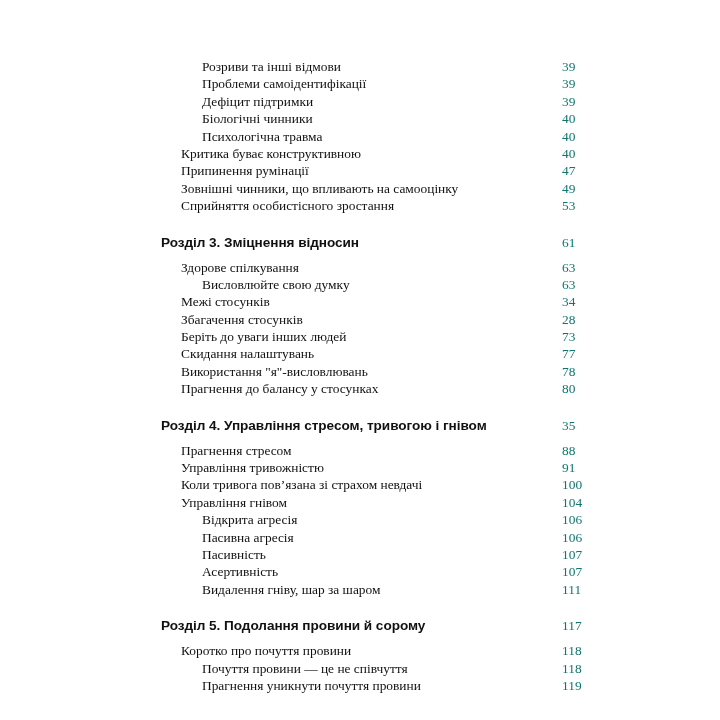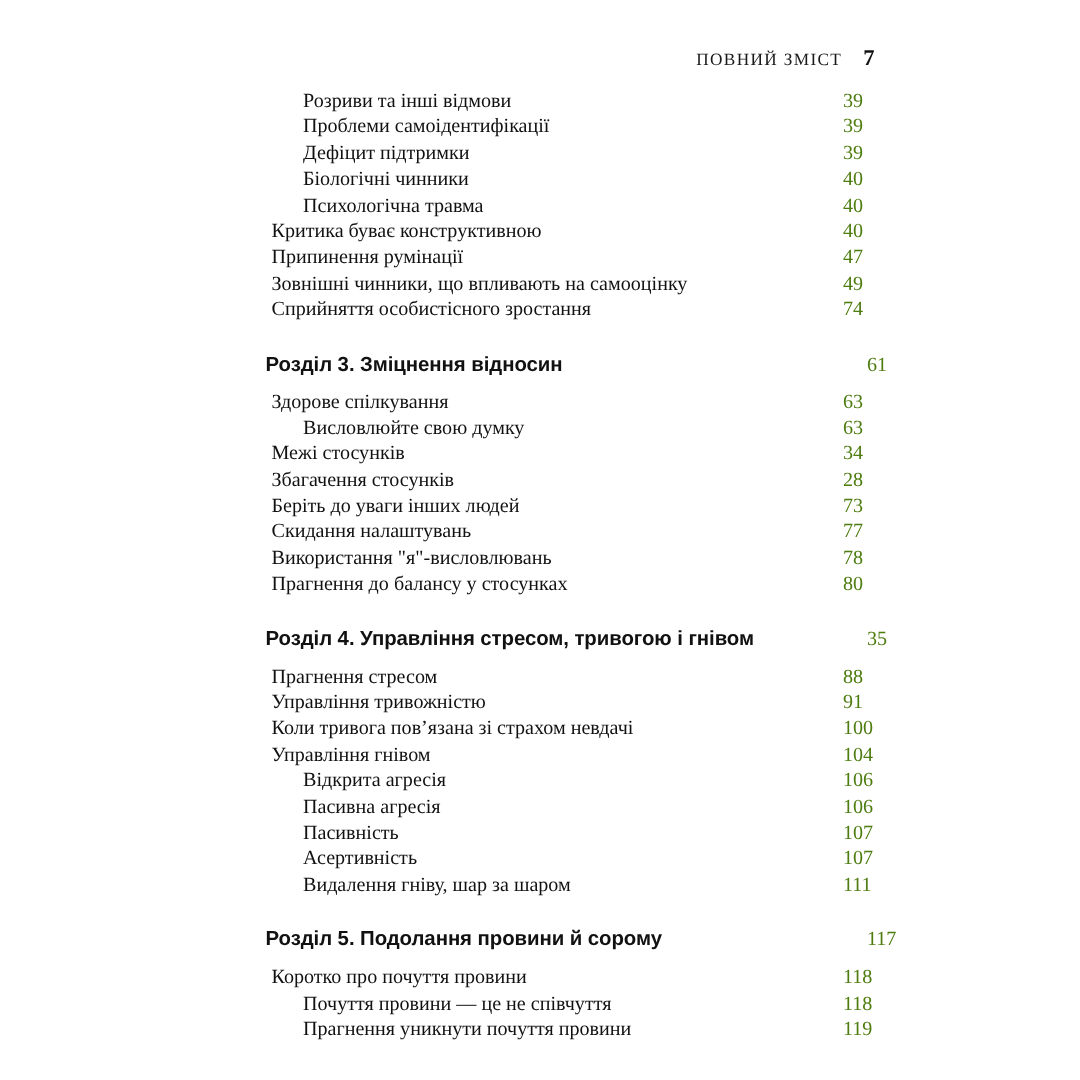--- a/index.html
+++ b/index.html
@@ -70,34 +70,33 @@
     position: absolute;
     top: 0;
     font-size: 13.4px;
     color: #111111;
   }
   .toc-row .page-no {
     position: absolute;
     top: 0;
     left: 562px;
     font-size: 13.4px;
-    color: #4d7c0f;
+    color: #0f766e;
     text-align: left;
   }
 
   
   .lvl-chapter .label { left: 161px; }
   .lvl-1 .label       { left: 181px; }
   .lvl-2 .label       { left: 202px; }
 
   
   .toc-row.lvl-chapter {
     height: 20px;
     line-height: 20px;
-    margin-left: 16px;
   }
   .toc-row.lvl-chapter .label {
     font-family: "Liberation Sans", "DejaVu Sans", sans-serif;
     font-weight: bold;
     font-size: 13.6px;
     letter-spacing: -0.05px;
   }
   .toc-row.lvl-chapter .page-no {
     font-family: "Liberation Serif", "DejaVu Serif", serif;
     font-weight: normal;
@@ -106,23 +105,20 @@
 
   
   .gap-lg { height: 18px; }
   .gap-sm { height: 6px; }
 </style>
 </head>
 <body>
 
 <div class="page">
 
-  <div class="running-head">
-    <span class="rh-title">ПОВНИЙ ЗМІСТ</span><span class="rh-folio">7</span>
-  </div>
 
   <div class="toc">
       <div class="toc-row lvl-2">
         <span class="label">Розриви та інші відмови</span>
         <span class="page-no">39</span>
       </div>
       <div class="toc-row lvl-2">
         <span class="label">Проблеми самоідентифікації</span>
         <span class="page-no">39</span>
       </div>
@@ -145,21 +141,21 @@
       <div class="toc-row lvl-1">
         <span class="label">Припинення румінації</span>
         <span class="page-no">47</span>
       </div>
       <div class="toc-row lvl-1">
         <span class="label">Зовнішні чинники, що впливають на самооцінку</span>
         <span class="page-no">49</span>
       </div>
       <div class="toc-row lvl-1">
         <span class="label">Сприйняття особистісного зростання</span>
-        <span class="page-no">74</span>
+        <span class="page-no">53</span>
       </div>
       <div class="gap-lg"></div>
       <div class="toc-row lvl-chapter">
         <span class="label">Розділ 3. Зміцнення відносин</span>
         <span class="page-no">61</span>
       </div>
       <div class="gap-sm"></div>
       <div class="toc-row lvl-1">
         <span class="label">Здорове спілкування</span>
         <span class="page-no">63</span>

